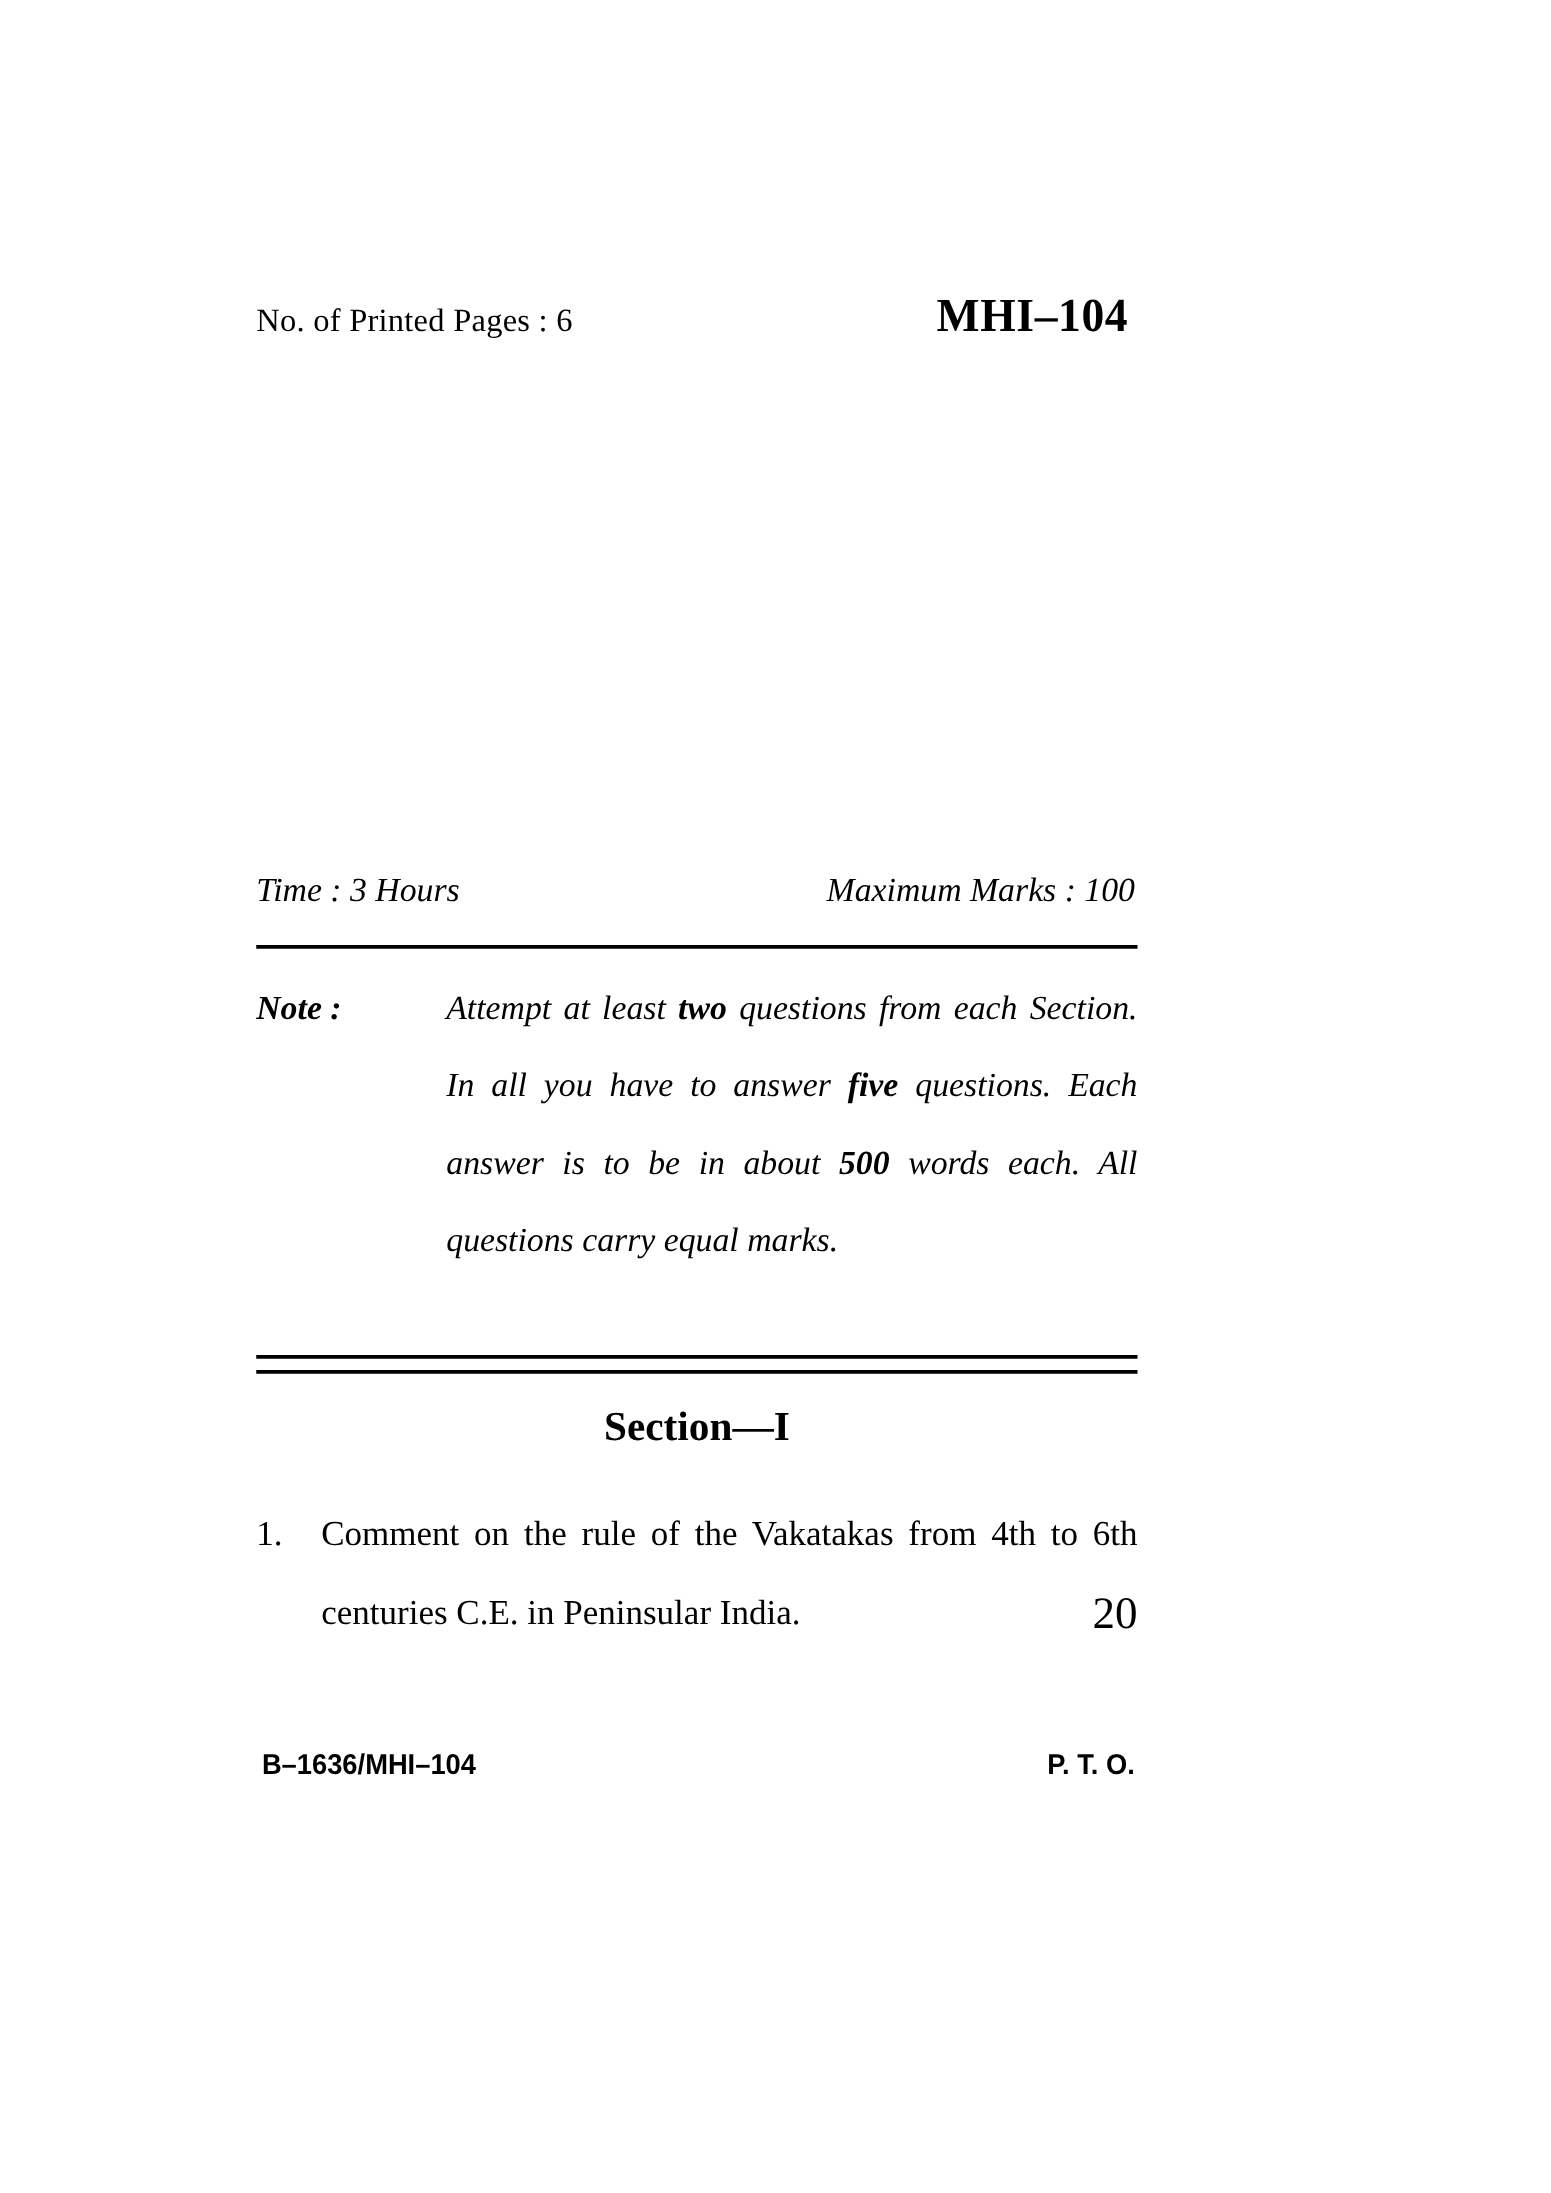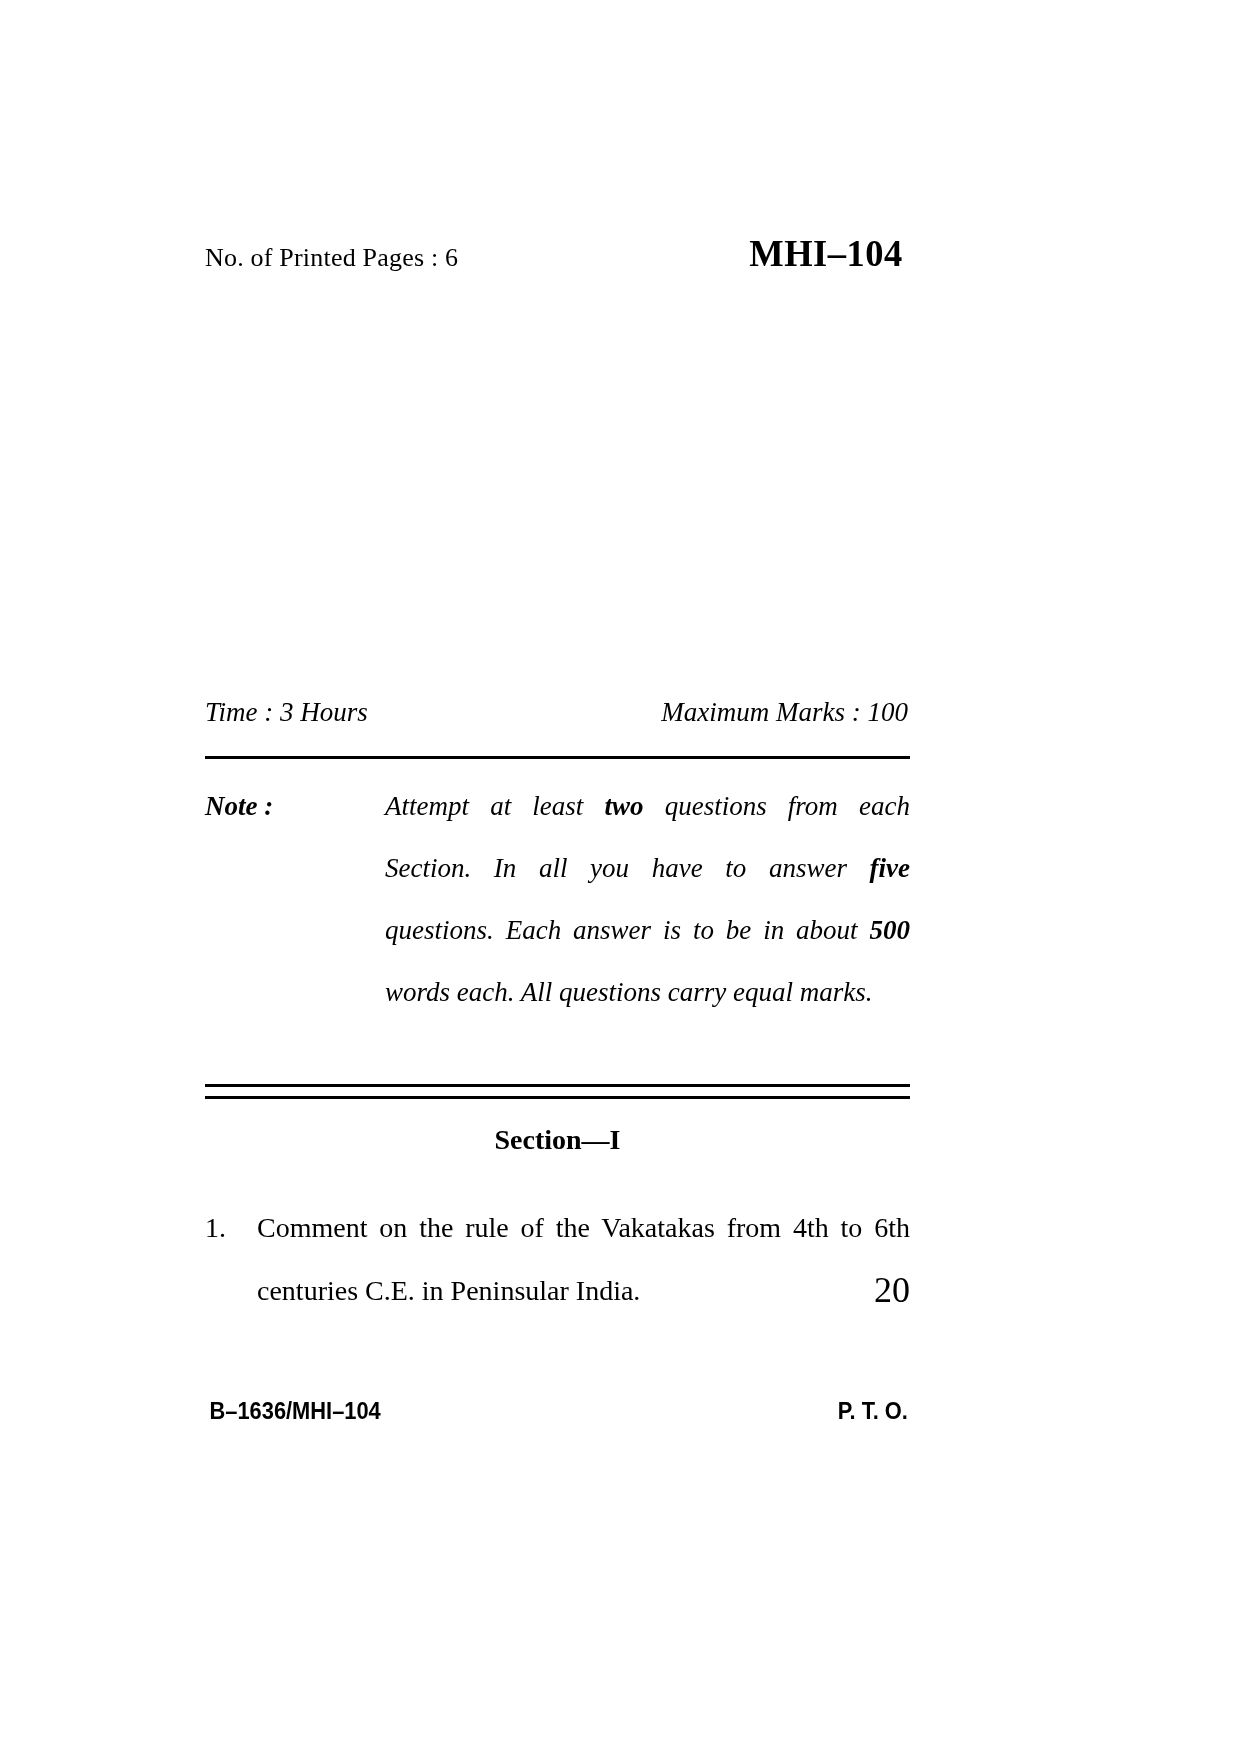--- a/index.html
+++ b/index.html
@@ -118,21 +118,20 @@
   .note-label {
     font-weight: bold;
     white-space: nowrap;
     width: 105px;
     flex: 0 0 105px;
   }
   .note-body {
     flex: 1 1 auto;
     text-align: justify;
     text-align-last: left;
-    margin-left: 28px;
   }
   .note-body b { font-weight: bold; }
 
   
   .rule-double {
     position: absolute;
     left: 0;
     top: 1084px;
     width: 705px;
     height: 9px;
@@ -141,21 +140,21 @@
   }
 
   
   .section-head {
     position: absolute;
     top: 1124px;
     left: 0;
     width: 705px;
     text-align: center;
     font-weight: bold;
-    font-size: 28px;
+    font-size: 33px;
     white-space: nowrap;
   }
 
   
   .qlist {
     position: absolute;
     top: 1196px;
     left: 0;
     width: 705px;
   }

